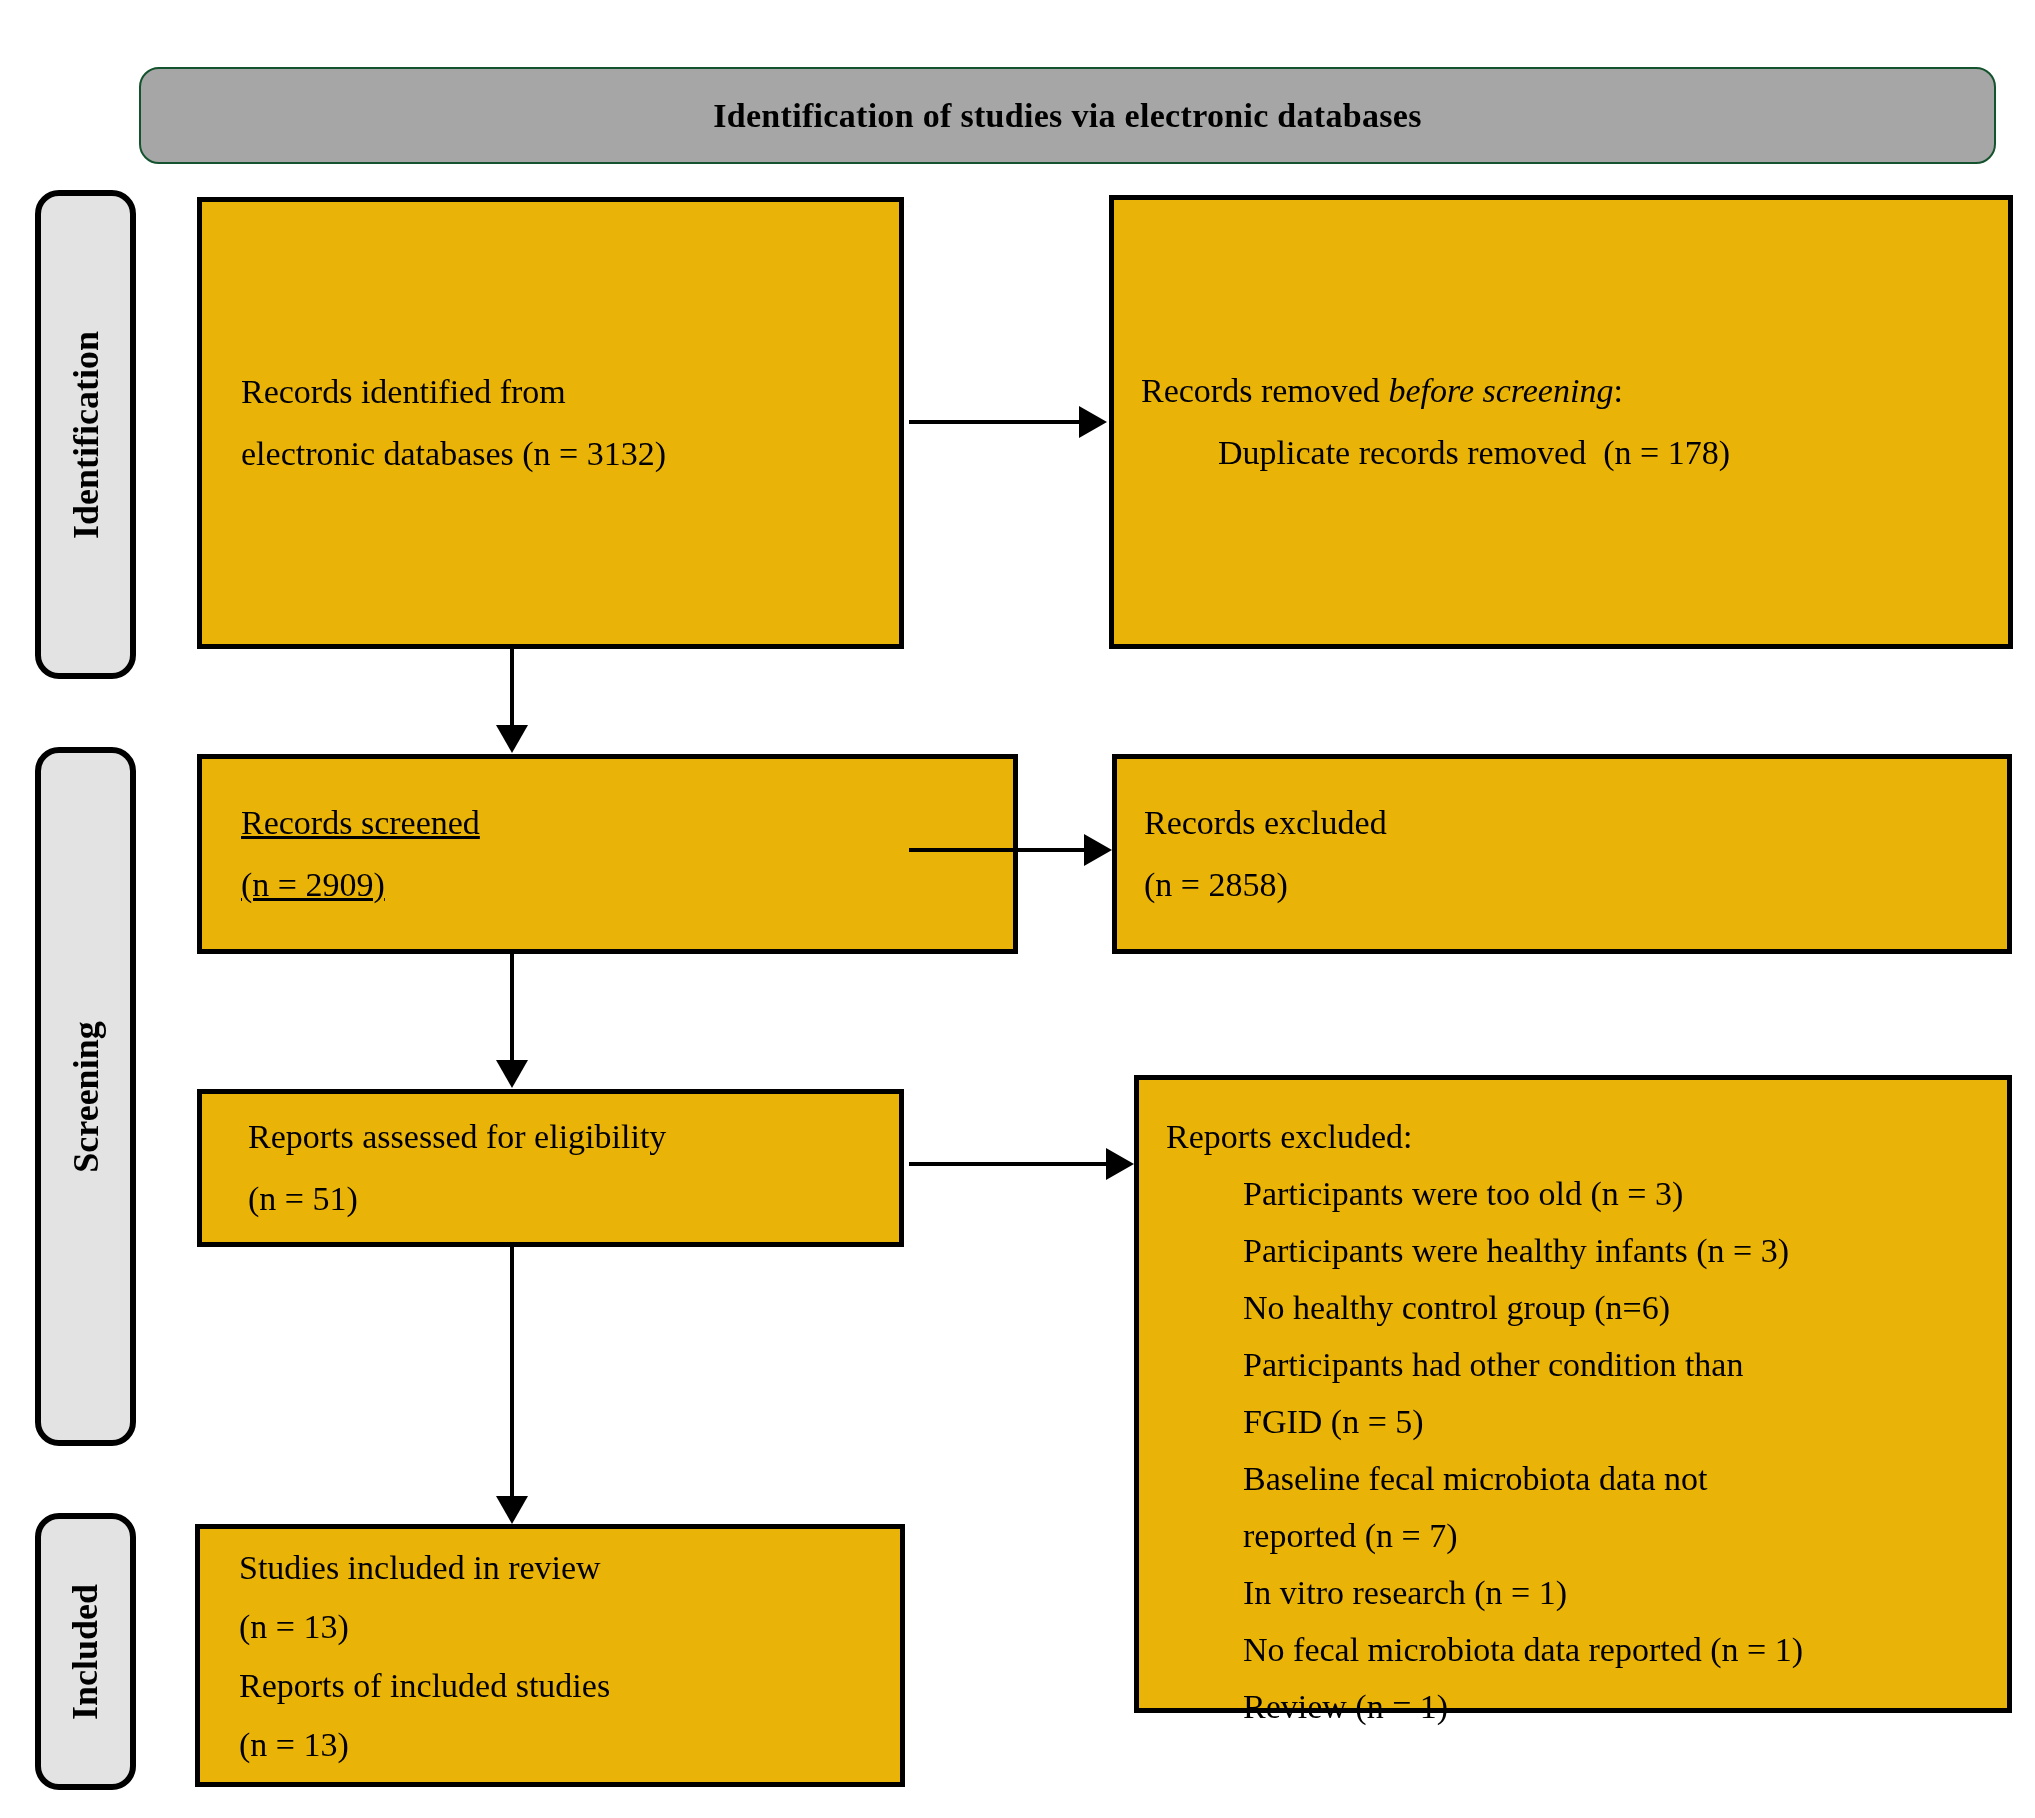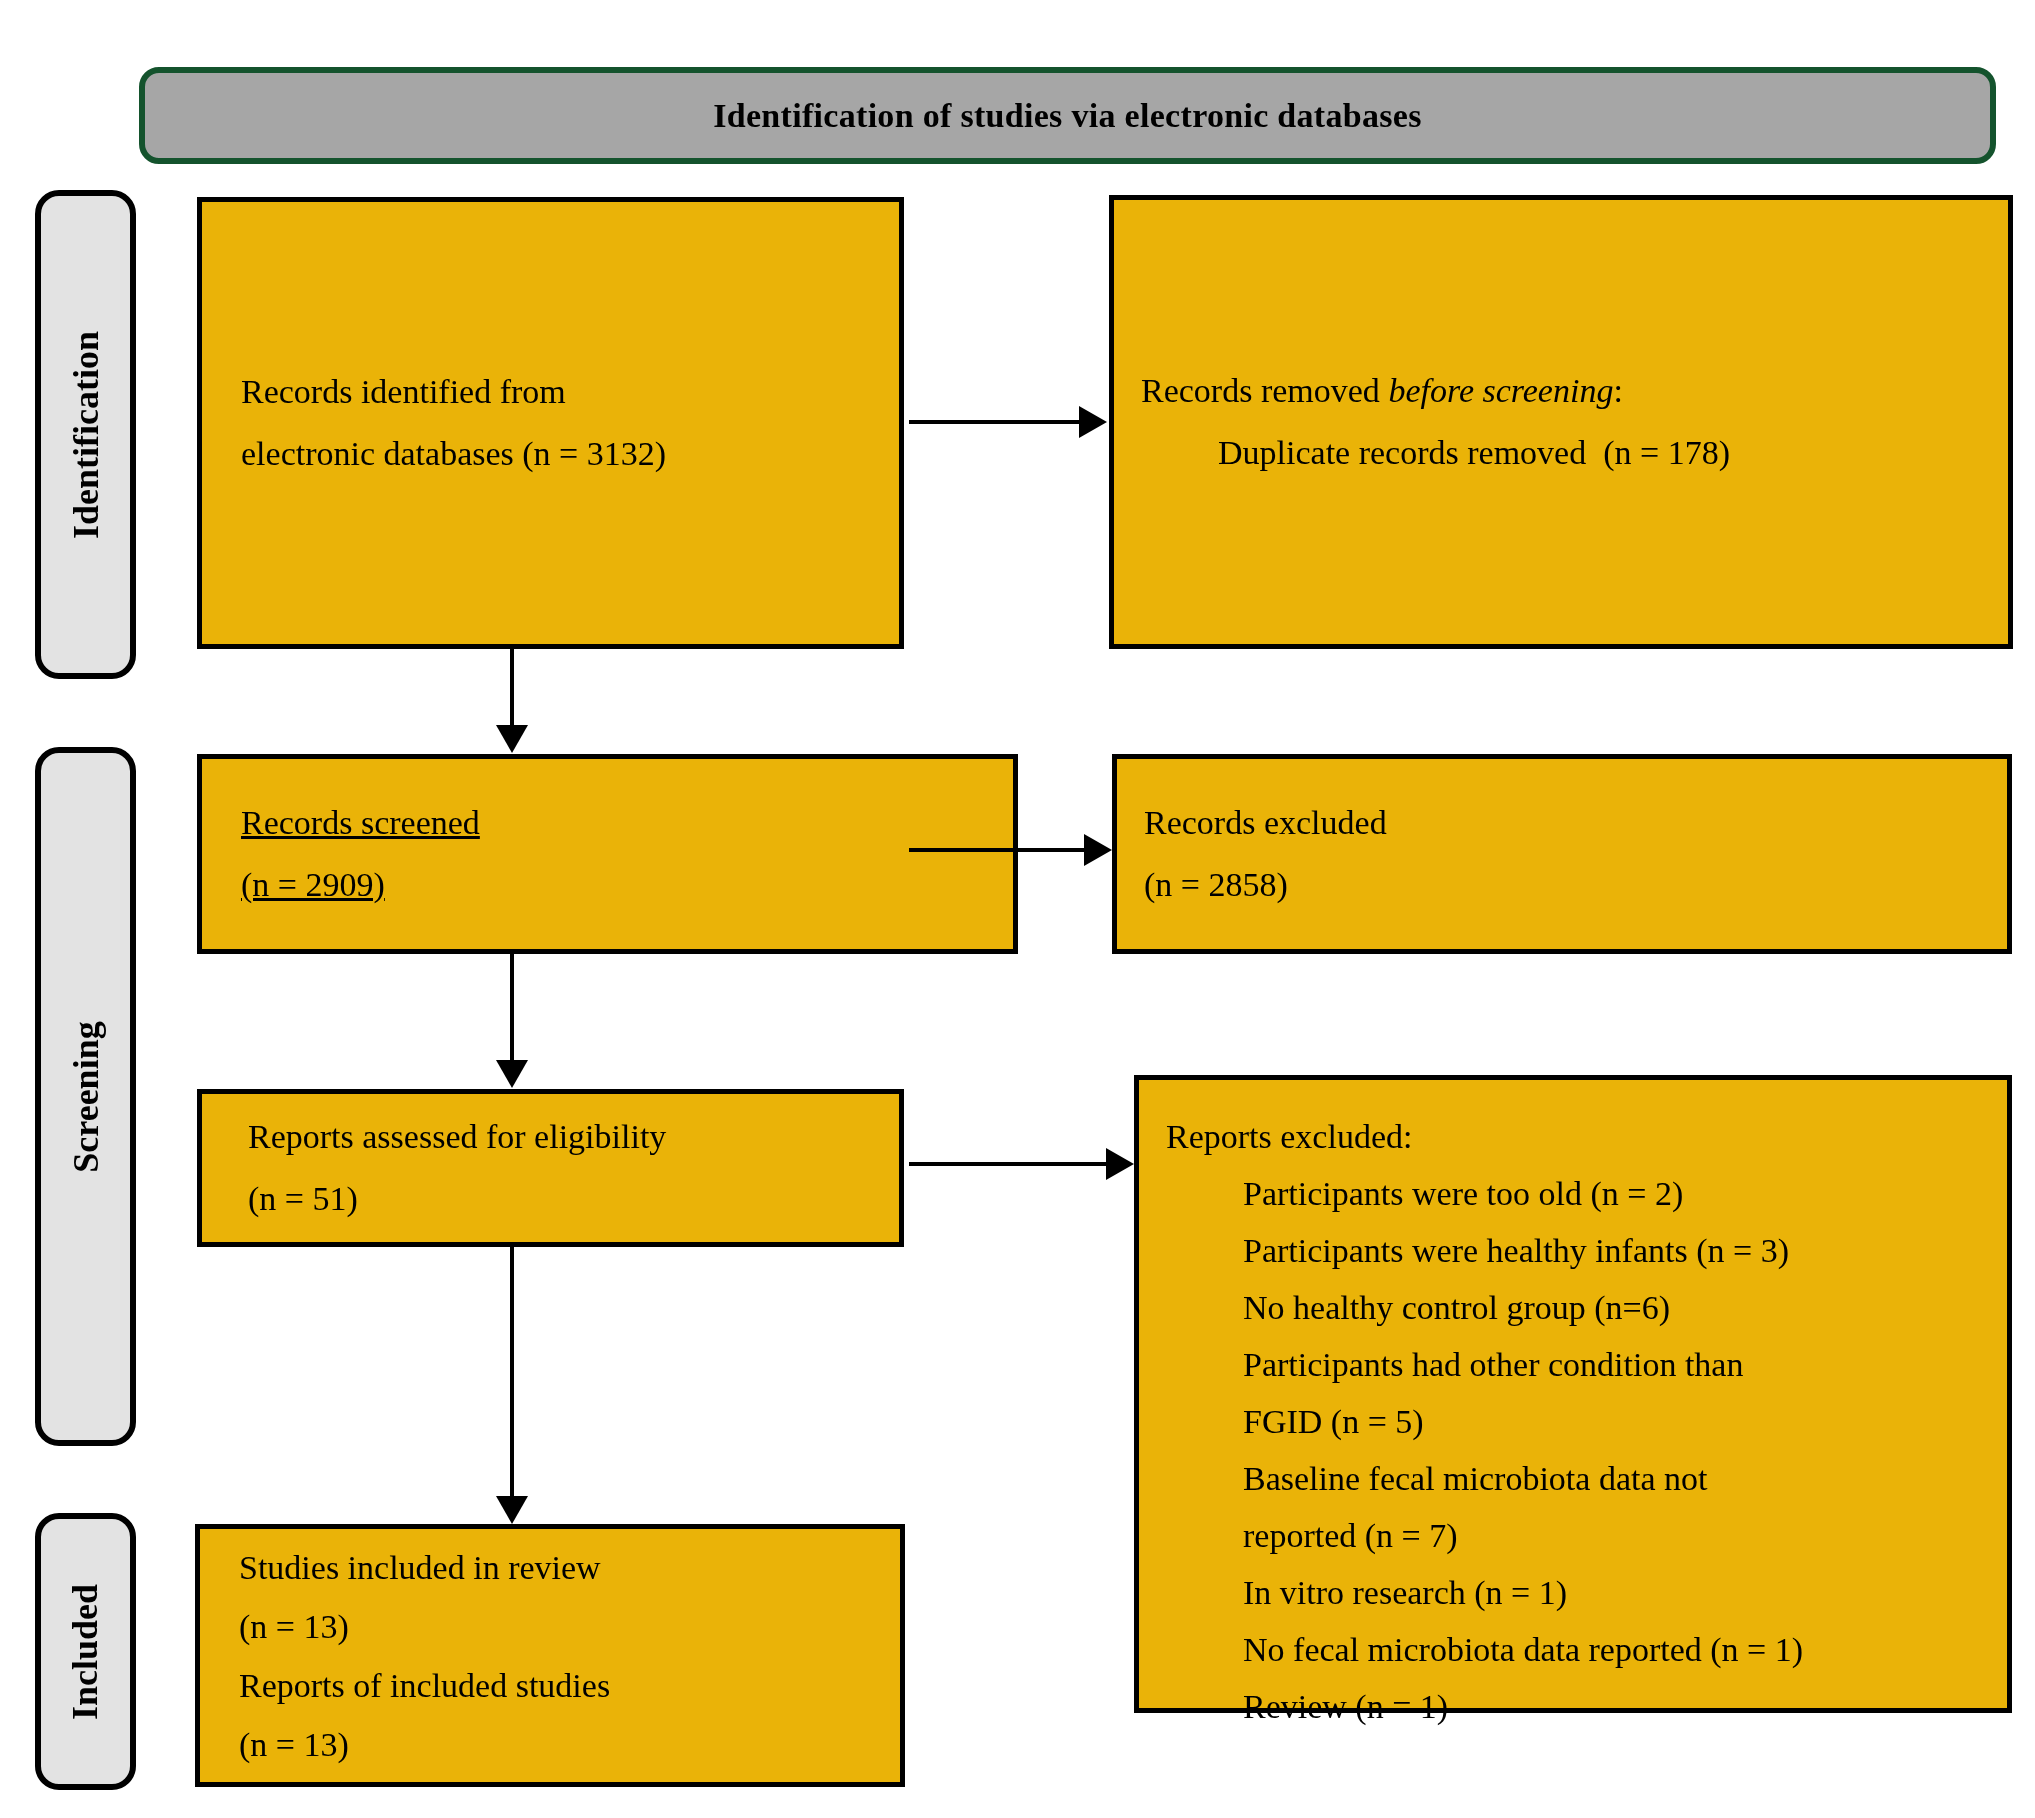--- a/index.html
+++ b/index.html
@@ -15,21 +15,21 @@
     font-family: "Liberation Serif", "DejaVu Serif", serif;
     color: #000000;
   }
 
   
   .banner {
     position: absolute;
     left: 139px; top: 67px;
     width: 1857px; height: 97px;
     background: #a6a6a6;
-    border: 6px solid #14532d;
+    border: 2px solid #14532d;
     border-radius: 20px;
     box-sizing: border-box;
     display: flex;
     align-items: center;
     justify-content: center;
   }
   .banner-title {
     font-size: 34px;
     font-weight: bold;
     letter-spacing: 0.3px;
@@ -157,21 +157,21 @@
 (n = 2858)</div>
   </div>
 
   <div class="fbox vcenter box-reports-assessed">
     <div class="pre">Reports assessed for eligibility
 (n = 51)</div>
   </div>
 
   <div class="fbox box-reports-excluded">
     <div>Reports excluded:</div>
-    <div class="indent pre">Participants were too old (n = 2)</div>
+    <div class="indent pre">Participants were too old (n = 3)</div>
     <div class="indent pre">Participants were healthy infants (n = 3)</div>
     <div class="indent pre">No healthy control group (n=6)</div>
     <div class="indent pre">Participants had other condition than
 FGID (n = 5)</div>
     <div class="indent pre">Baseline fecal microbiota data not
 reported (n = 7)</div>
     <div class="indent pre">In vitro research (n = 1)</div>
     <div class="indent pre">No fecal microbiota data reported (n = 1)</div>
     <div class="indent pre">Review (n = 1)</div>
   </div>

